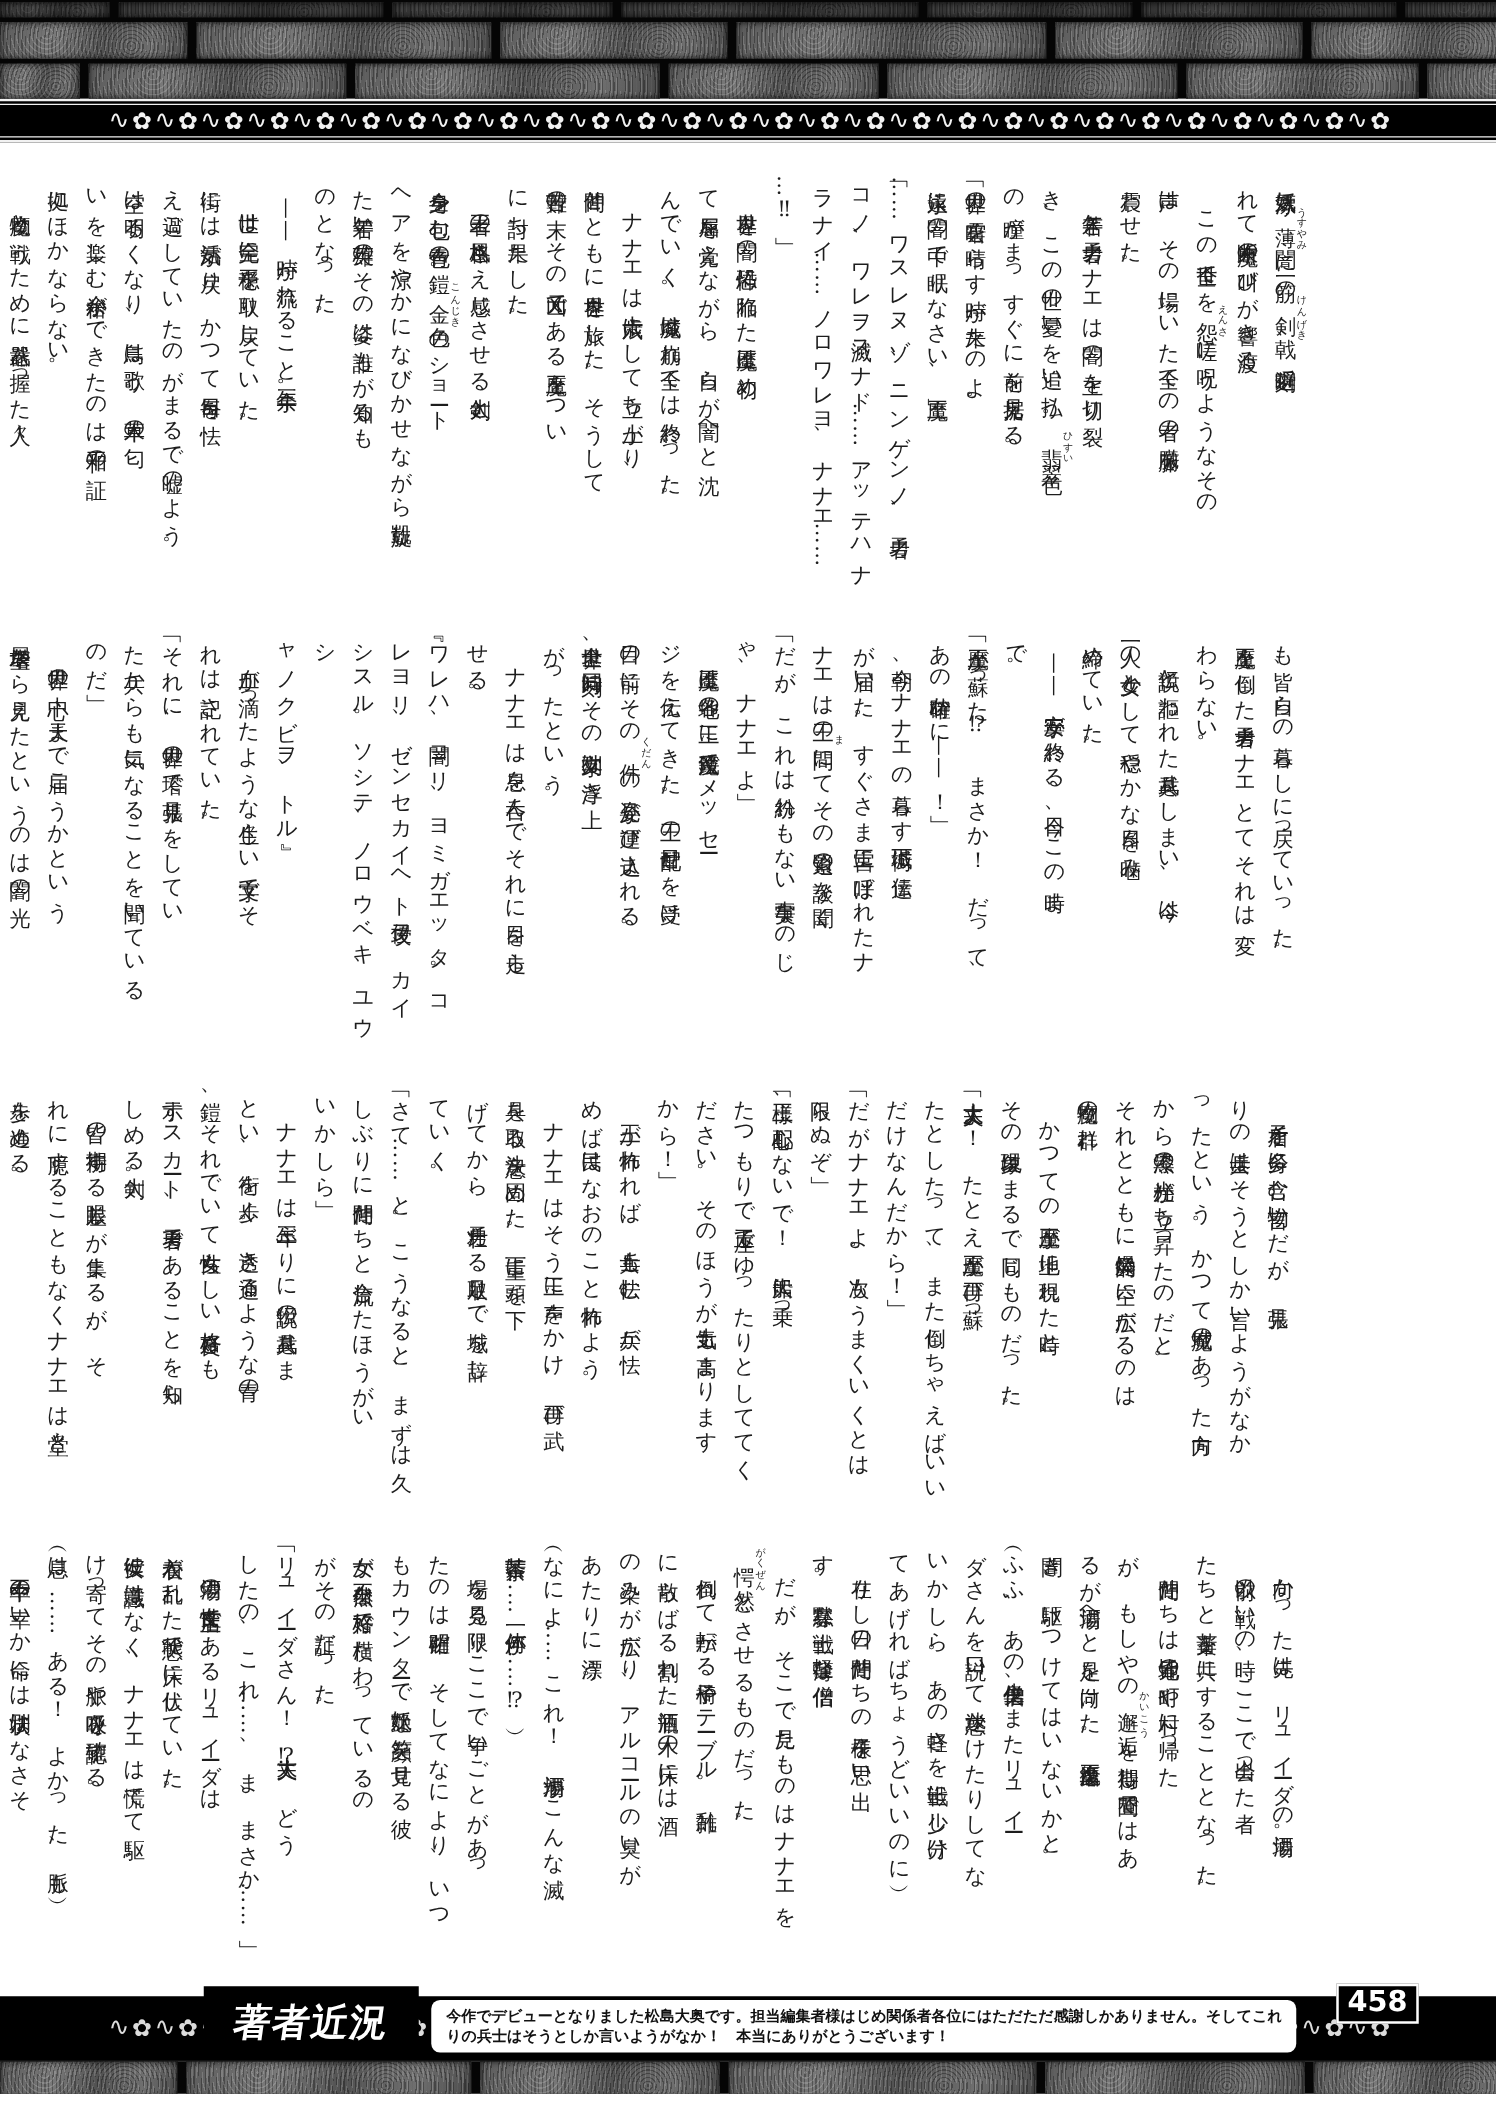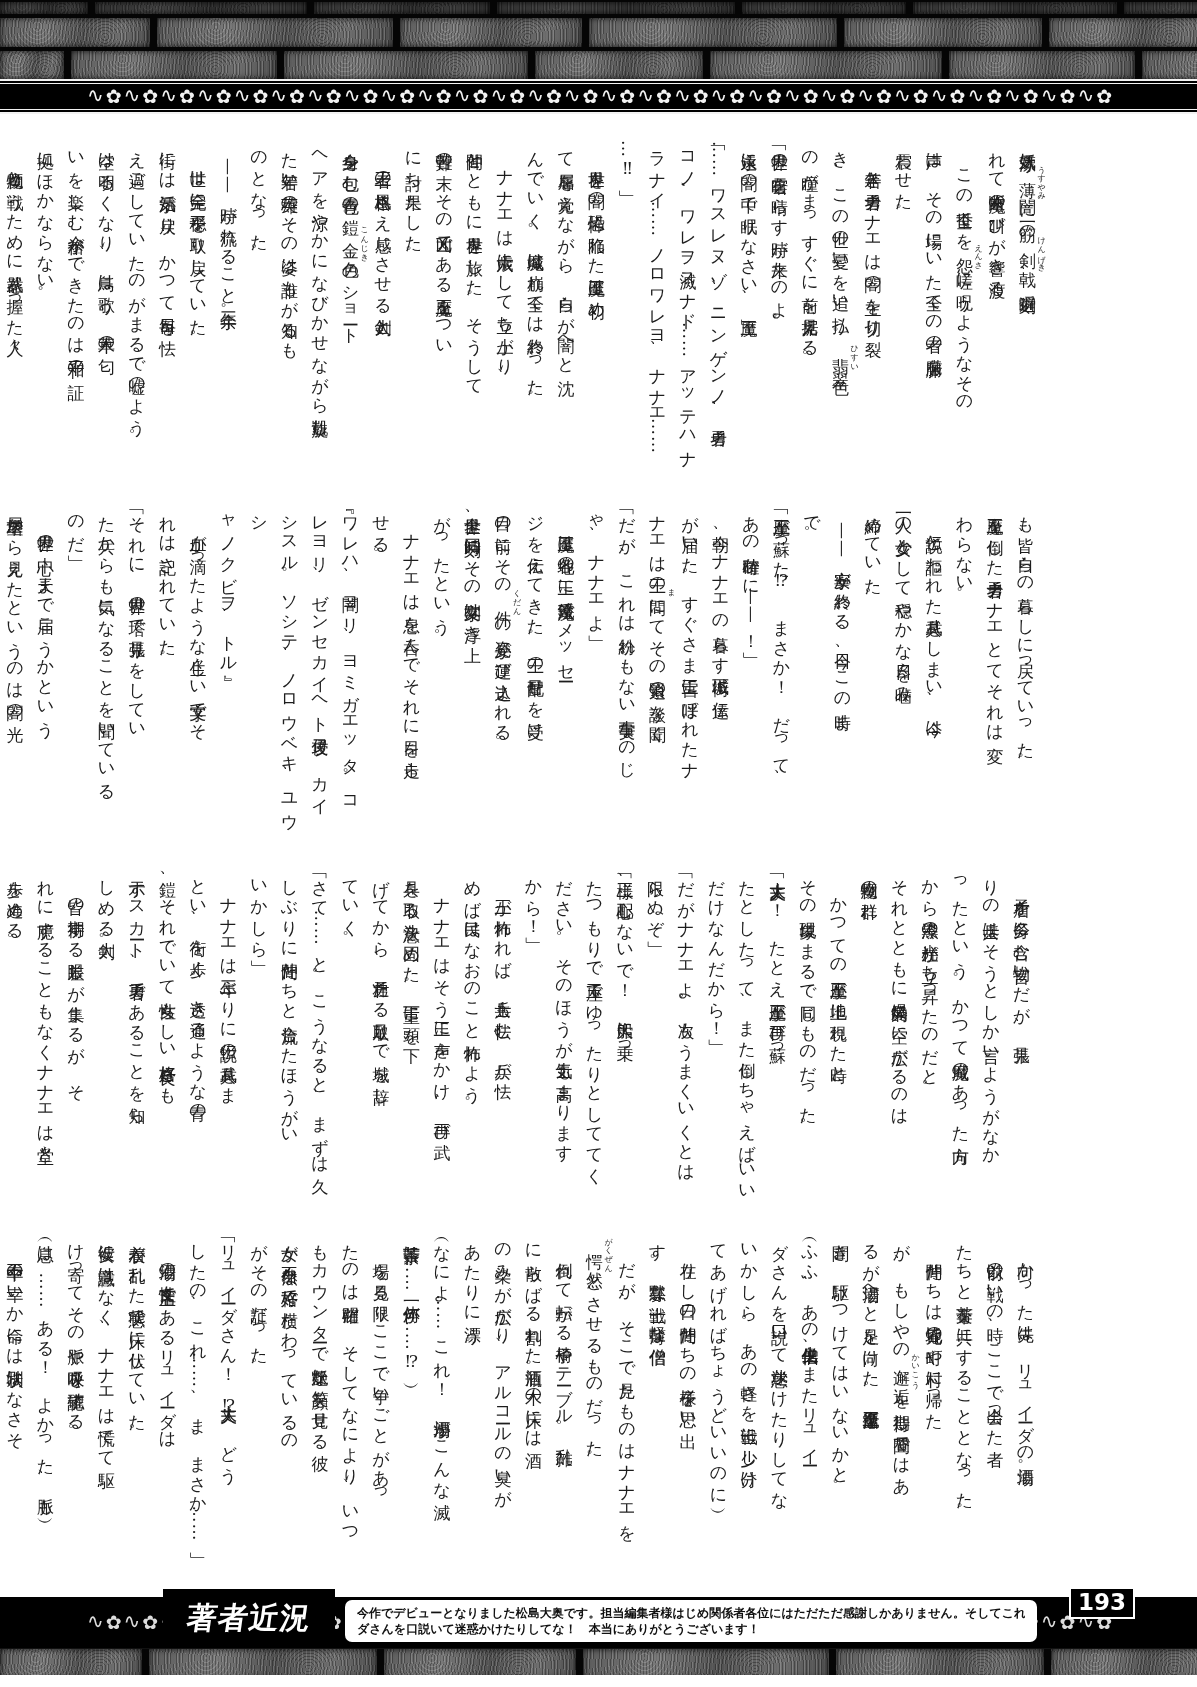--- a/index.html
+++ b/index.html
@@ -283,23 +283,23 @@
       </div>
     </div>
 
   <div class="footer-bar">
     <div class="motifs"><span class="swirl">∿</span><span class="flower">✿</span><span class="swirl">∿</span><span class="flower">✿</span><span class="swirl">∿</span><span class="flower">✿</span><span class="swirl">∿</span><span class="flower">✿</span><span class="swirl">∿</span><span class="flower">✿</span><span class="swirl">∿</span><span class="flower">✿</span><span class="swirl">∿</span><span class="flower">✿</span><span class="swirl">∿</span><span class="flower">✿</span><span class="swirl">∿</span><span class="flower">✿</span><span class="swirl">∿</span><span class="flower">✿</span><span class="swirl">∿</span><span class="flower">✿</span><span class="swirl">∿</span><span class="flower">✿</span><span class="swirl">∿</span><span class="flower">✿</span><span class="swirl">∿</span><span class="flower">✿</span><span class="swirl">∿</span><span class="flower">✿</span><span class="swirl">∿</span><span class="flower">✿</span><span class="swirl">∿</span><span class="flower">✿</span><span class="swirl">∿</span><span class="flower">✿</span><span class="swirl">∿</span><span class="flower">✿</span><span class="swirl">∿</span><span class="flower">✿</span><span class="swirl">∿</span><span class="flower">✿</span><span class="swirl">∿</span><span class="flower">✿</span><span class="swirl">∿</span><span class="flower">✿</span><span class="swirl">∿</span><span class="flower">✿</span><span class="swirl">∿</span><span class="flower">✿</span><span class="swirl">∿</span><span class="flower">✿</span><span class="swirl">∿</span><span class="flower">✿</span><span class="swirl">∿</span><span class="flower">✿</span></div>
     <div class="author-label-box">
       <span class="label">著者近況</span>
     </div>
     <div class="message-box">
       <div class="msg-line">今作でデビューとなりました松島大奥です。担当編集者様はじめ関係者各位にはただただ感謝しかありません。そしてこれを読んでくださっ</div>
-      <div class="msg-line">ダさんを口説いて迷惑かけたりしてな！　本当にありがとうございます！</div>
-    </div>
-    <div class="page-number-badge">193</div>
+      <div class="msg-line">りの兵士はそうとしか言いようがなか！　本当にありがとうございます！</div>
+    </div>
+    <div class="page-number-badge">458</div>
   </div>
 
   <div class="brick-band bottom">
       <div class="brick-row" style="height: 30px;">
         <div class="brick" style="width: 142px; height: 30px;"></div>
         <div class="brick" style="width: 228px; height: 30px;"></div>
         <div class="brick" style="width: 192px; height: 30px;"></div>
         <div class="brick" style="width: 246px; height: 30px;"></div>
         <div class="brick" style="width: 208px; height: 30px;"></div>
         <div class="brick" style="width: 176px; height: 30px;"></div>

